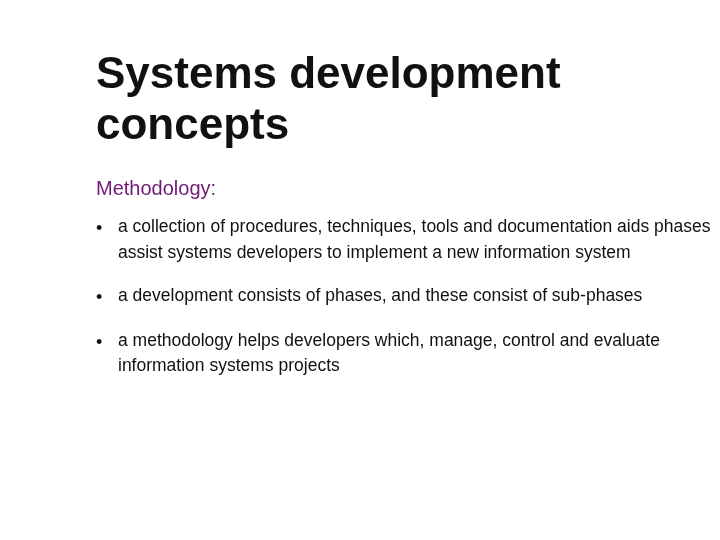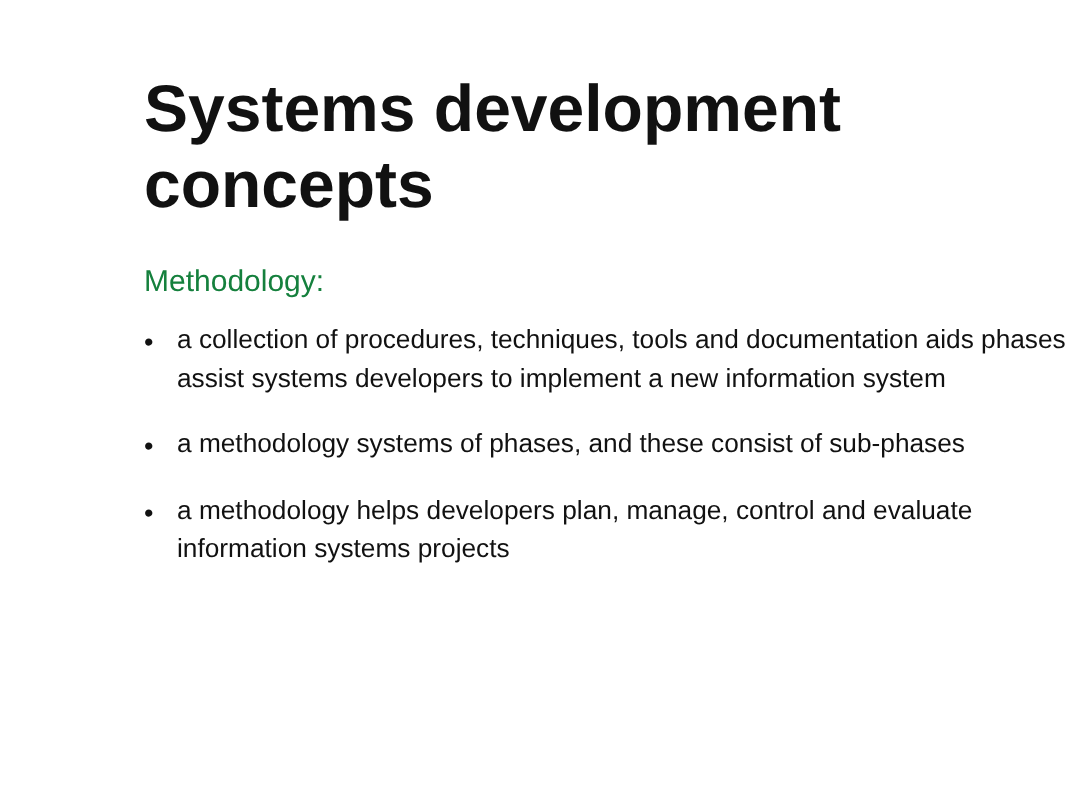--- a/index.html
+++ b/index.html
@@ -29,21 +29,21 @@
       font-weight: 900;
       color: #111111;
       line-height: 1.15;
       margin-bottom: 28px;
       font-family: Arial Black, Arial, sans-serif;
     }
 
     .section-heading {
       font-size: 20px;
       font-weight: 400;
-      color: #15803d;
+      color: #701a75;
       margin-bottom: 14px;
       font-family: Arial, Helvetica, sans-serif;
     }
 
     .bullet-list {
       list-style: none;
       padding: 0;
       margin: 0;
     }
 
@@ -76,20 +76,20 @@
 
   <p class="section-heading">Methodology:</p>
 
   <ul class="bullet-list" id="bullet-list">
   <li class="bullet-item">
         <span class="bullet-dot">•</span>
         <span class="bullet-text">a collection of procedures, techniques, tools  and documentation aids phases assist systems developers to implement a new information system</span>
       </li>
       <li class="bullet-item">
         <span class="bullet-dot">•</span>
-        <span class="bullet-text">a methodology systems of phases, and these consist of sub-phases</span>
+        <span class="bullet-text">a development consists of phases, and these consist of sub-phases</span>
       </li>
       <li class="bullet-item">
         <span class="bullet-dot">•</span>
-        <span class="bullet-text">a methodology helps developers plan, manage, control and evaluate information systems projects</span>
+        <span class="bullet-text">a methodology helps developers which, manage, control and evaluate information systems projects</span>
       </li>
     </ul>
 </div>
 
 </body></html>

